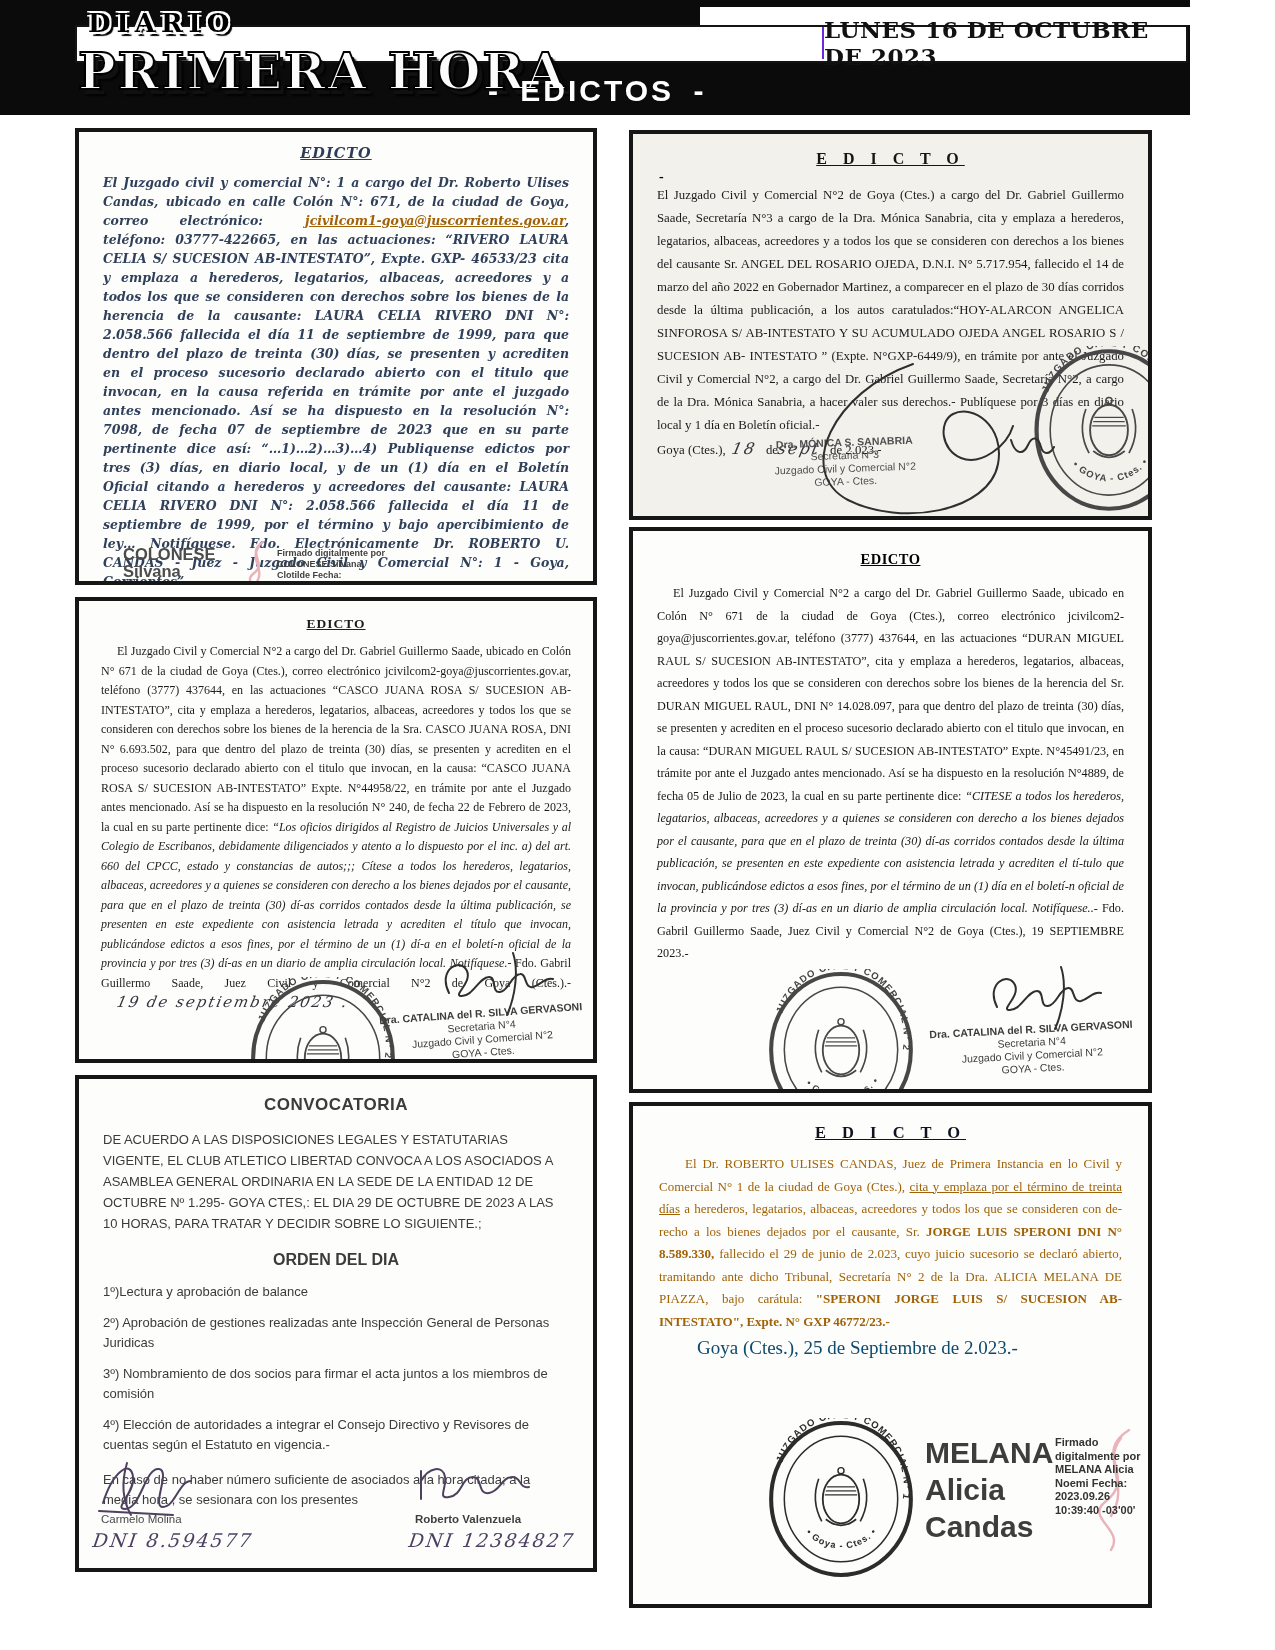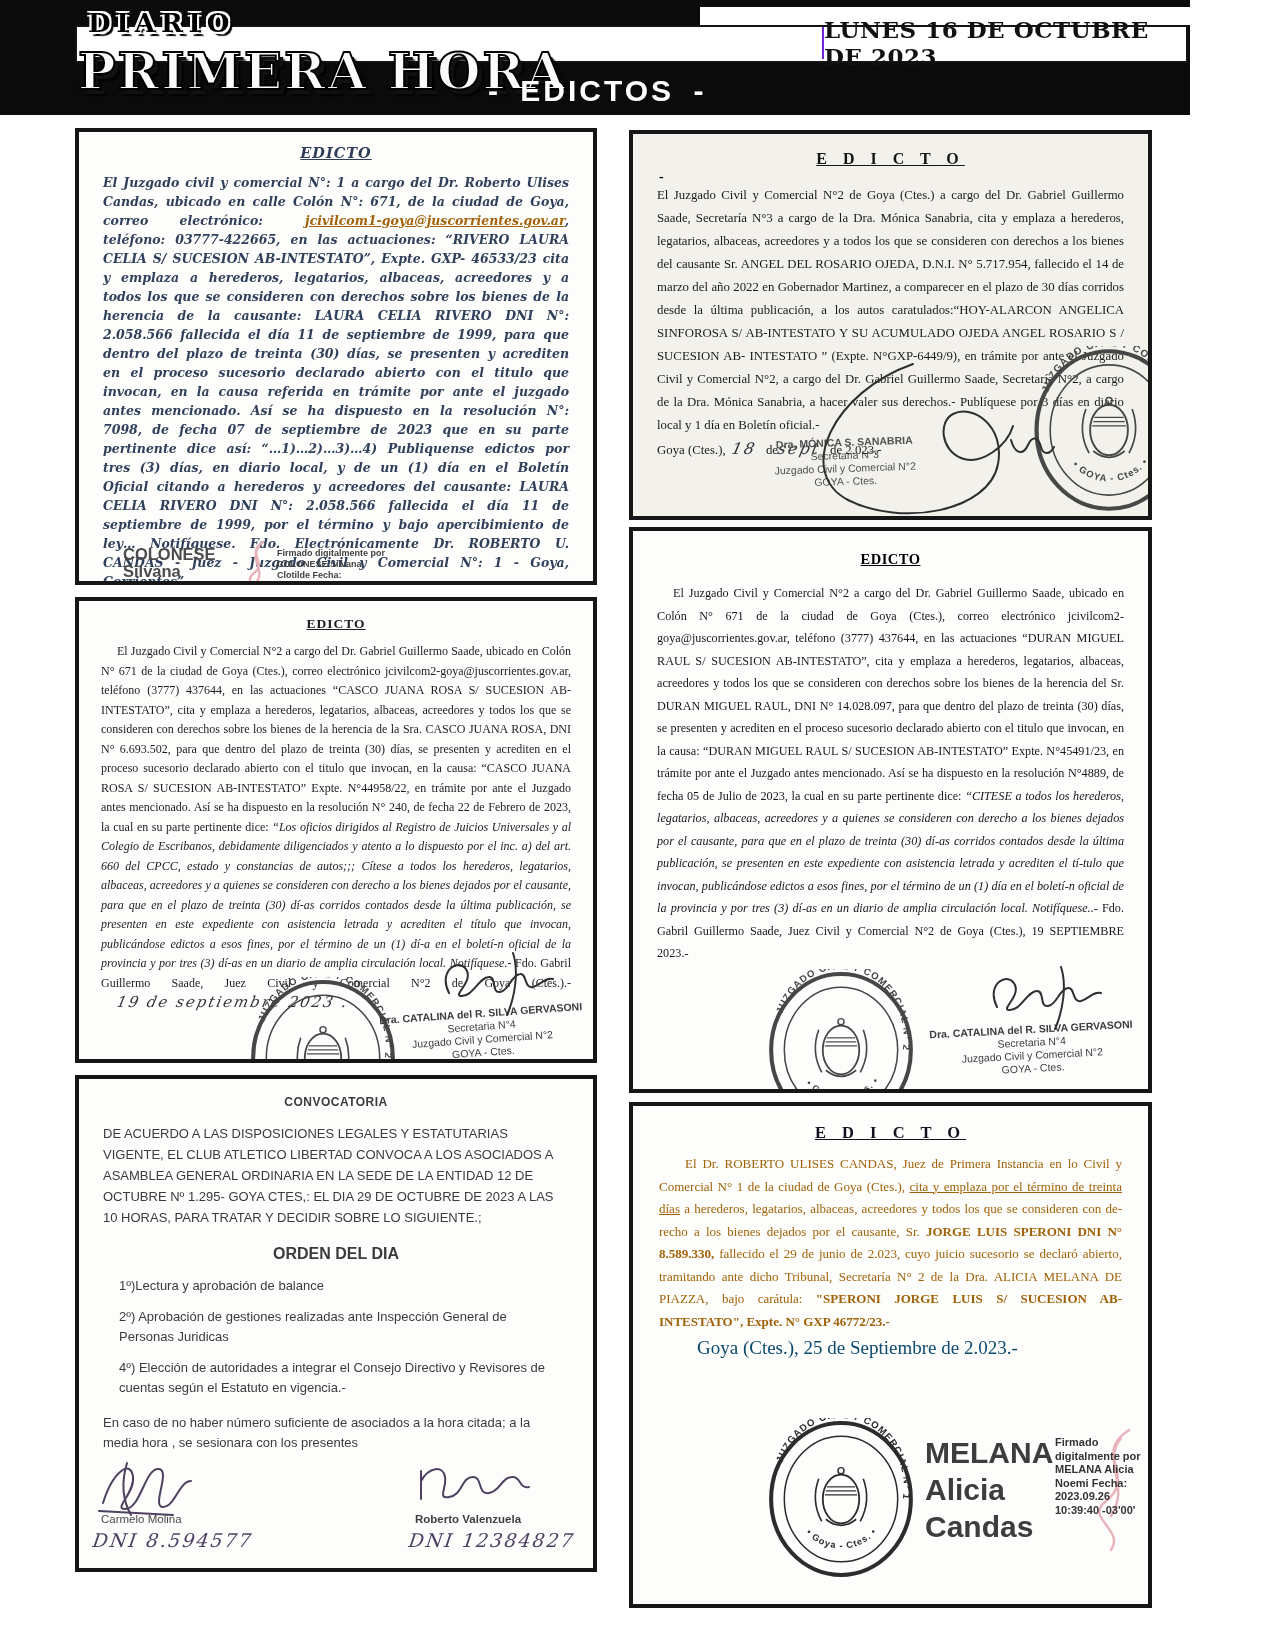--- a/index.html
+++ b/index.html
@@ -30,24 +30,24 @@
   #bx-rivero .ttl{margin:12px 0 12px;text-align:center;font:italic 700 14.5px "DejaVu Serif",serif;text-decoration:underline;color:#2e3d57;letter-spacing:1px;}
   #bx-rivero .bd{margin:0 24px;font:italic 700 12.5px/19px "DejaVu Serif",serif;color:#30405a;text-align:justify;word-spacing:1.5px;}
   #bx-rivero .bd a{color:#a16207;margin-left:11px;}
 
   
   #bx-casco .ttl{margin:15px 0 10px;text-align:center;font:700 13.5px "Liberation Serif",serif;text-decoration:underline;letter-spacing:1px;color:#1d1d1d;}
   #bx-casco .bd{margin:0 22px;font:12px/19.5px "Liberation Serif",serif;color:#1c1c1c;text-align:justify;text-indent:16px;}
   .q{font-style:italic;}
 
   
-  #bx-conv .ttl{margin:16px 0 14px;text-align:center;font-size:12px;font-weight:600;letter-spacing:.5px;}
+  #bx-conv .ttl{margin:16px 0 14px;text-align:center;font-size:17px;font-weight:600;letter-spacing:.5px;}
   #bx-conv .intro{margin:0 24px;font-size:13px;line-height:21px;}
   #bx-conv .agenda{margin:17px 0 13px;text-align:center;font-size:16px;font-weight:600;}
-  #bx-conv .item{margin:0 40px 11px;font-size:13px;line-height:20px;}
+  #bx-conv .item{margin:0 24px 11px;font-size:13px;line-height:20px;}
   #bx-conv .note{margin:15px 24px 0;font-size:13px;line-height:20px;}
   .cv-sign{position:absolute;font-size:11.5px;color:#4a4a4a;}
   .dni{font-family:"DejaVu Serif",serif;font-style:italic;font-size:19px;color:#4c3f61;letter-spacing:2px;display:inline-block;transform:skewX(-8deg);}
 
   
   #bx-ojeda .ttl{margin:16px 0 4px;text-align:center;font:700 16px "Liberation Serif",serif;letter-spacing:6px;text-decoration:underline;color:#161616;}
   #bx-ojeda .dash{margin:0 0 0 26px;font:700 14px "Liberation Serif",serif;line-height:10px;}
   #bx-ojeda .bd{margin:2px 24px 0;font:12.8px/23px "Liberation Serif",serif;text-align:justify;color:#1a1a1a;}
   #bx-ojeda .dl{margin:2px 24px 0;font-size:12.8px;color:#1a1a1a;}
 
@@ -138,20 +138,21 @@
       <div>GOYA - Ctes.</div>
     </div>
   </div>
 
   <div class="box" id="bx-conv">
     <div class="ttl">CONVOCATORIA</div>
     <p class="intro">DE ACUERDO A LAS DISPOSICIONES LEGALES Y ESTATUTARIAS VIGENTE, EL CLUB ATLETICO LIBERTAD CONVOCA A LOS ASOCIADOS A ASAMBLEA GENERAL ORDINARIA EN LA SEDE DE LA ENTIDAD 12 DE OCTUBRE Nº 1.295- GOYA CTES,: EL DIA 29 DE OCTUBRE DE 2023 A LAS 10 HORAS, PARA TRATAR Y DECIDIR SOBRE LO SIGUIENTE.;</p>
     <div class="agenda">ORDEN DEL DIA</div>
     <div class="item">1º)Lectura y aprobación de balance</div>
     <div class="item">2º) Aprobación de gestiones realizadas ante Inspección General de Personas Juridicas</div>
+    <div class="item">3º) Nombramiento de dos socios para firmar el acta juntos a los miembros de comisión</div>
     <div class="item">4º) Elección de autoridades a integrar el Consejo Directivo y Revisores de cuentas según el Estatuto en vigencia.-</div>
     <p class="note">En caso de no haber número suficiente de asociados a la hora citada; a la media hora , se sesionara con los presentes</p>
     <svg class="sig purple" style="left:14px;top:378px;" width="120" height="62" viewBox="0 0 120 62">
       <path d="M10,46 C20,14 38,2 40,20 C42,36 20,52 32,52 C48,52 52,10 66,12 C78,14 58,50 70,50 C82,50 86,24 98,24"></path>
       <path d="M34,6 C28,26 30,44 38,58"></path>
       <path d="M6,54 L80,58"></path>
     </svg>
     <div class="cv-sign" style="left:22px;top:434px;">Carmelo Molina</div>
     <div class="cv-sign" style="left:14px;top:450px;"><span class="dni">DNI 8.594577</span></div>
     <svg class="sig purple" style="left:330px;top:376px;" width="125" height="55" viewBox="0 0 125 55">

